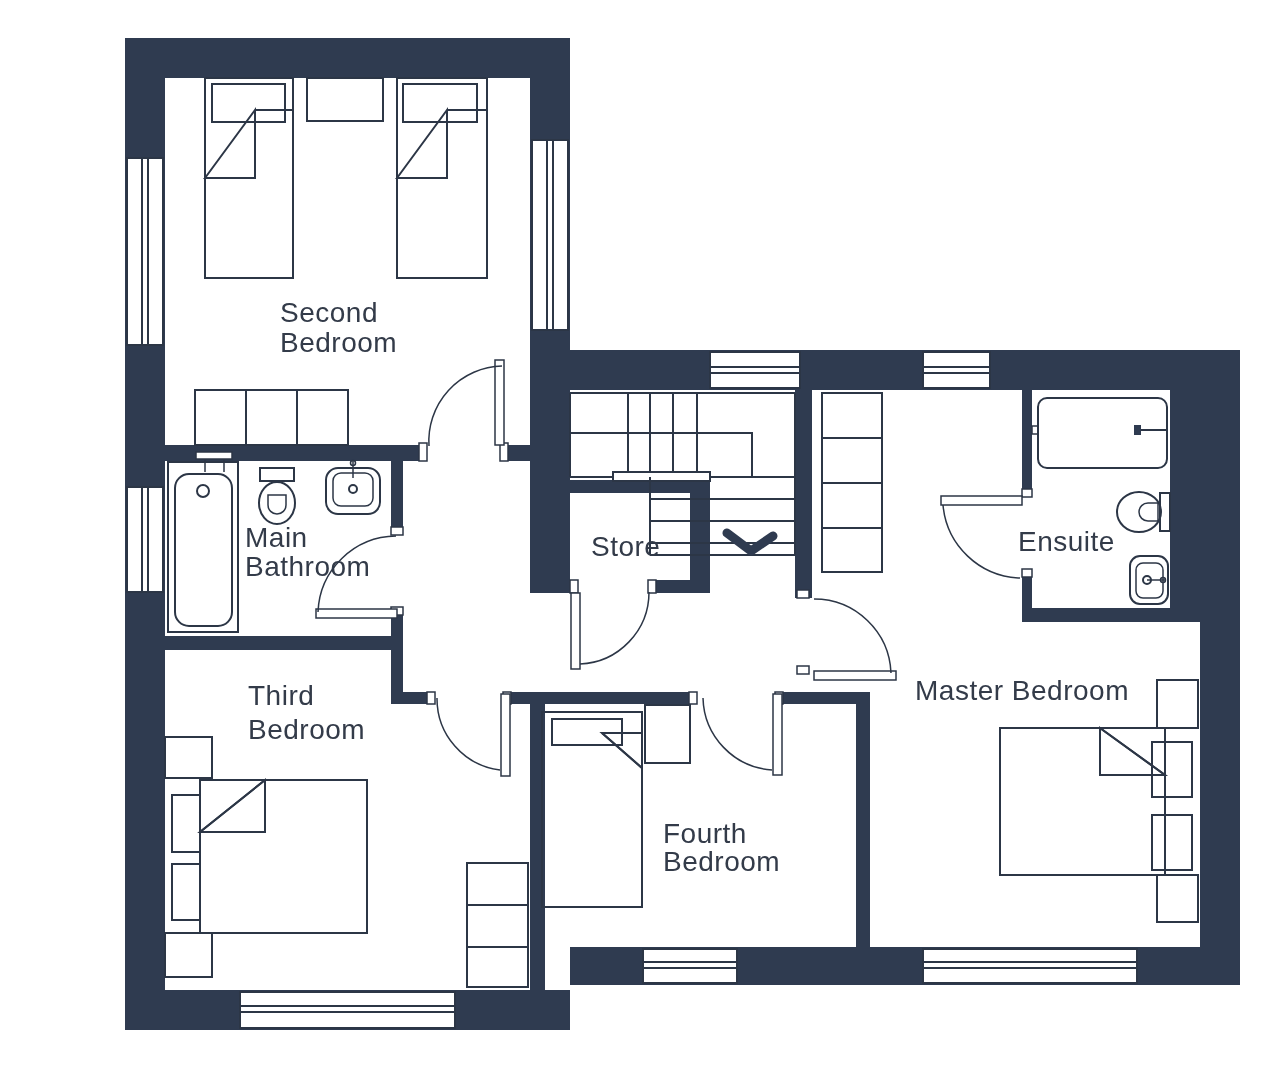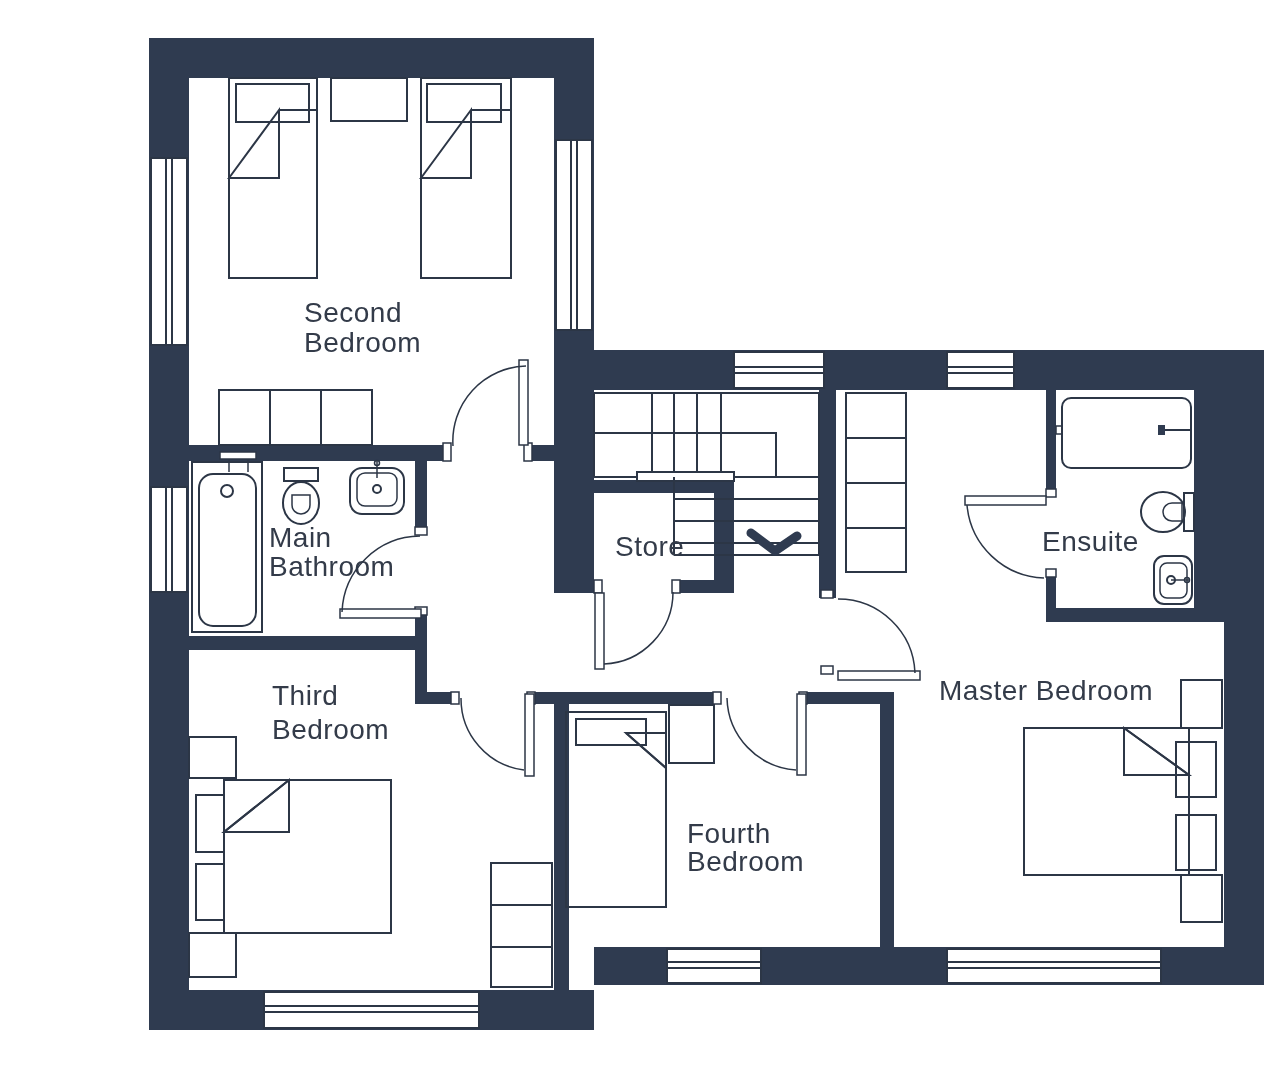--- a/index.html
+++ b/index.html
@@ -2,21 +2,21 @@
 <html style="--wall: #2F3B50; --line: #2C3646; --text: #333B49; --background: #FFFFFF;"><head>
 <meta charset="utf-8">
 <style>
   :root{
     --wall:#2F3B50;
     --line:#2C3646;
     --text:#333B49;
     --background:#FFFFFF;
   }
   html,body{margin:0;padding:0;background:var(--background);}
-  .plan-wrap{width:1038px;height:1066px;position:relative;background:var(--background);margin-left:24px;}
+  .plan-wrap{width:1038px;height:1066px;position:relative;background:var(--background);}
   svg{display:block;}
   .wall{fill:var(--wall);stroke:none;}
   .ln{stroke:var(--line);stroke-width:2;fill:none;}
   .lnthin{stroke:var(--line);stroke-width:1.5;fill:none;}
   .wf{fill:#fff;stroke:var(--line);stroke-width:2;}
   .wfthin{fill:#fff;stroke:var(--line);stroke-width:1.5;}
   .lbl{font-family:"Liberation Sans",sans-serif;font-size:28px;fill:var(--text);letter-spacing:0.5px;}
   .arrow{stroke:var(--wall);stroke-width:9;fill:none;stroke-linecap:round;stroke-linejoin:round;}
 </style>
 </head>

